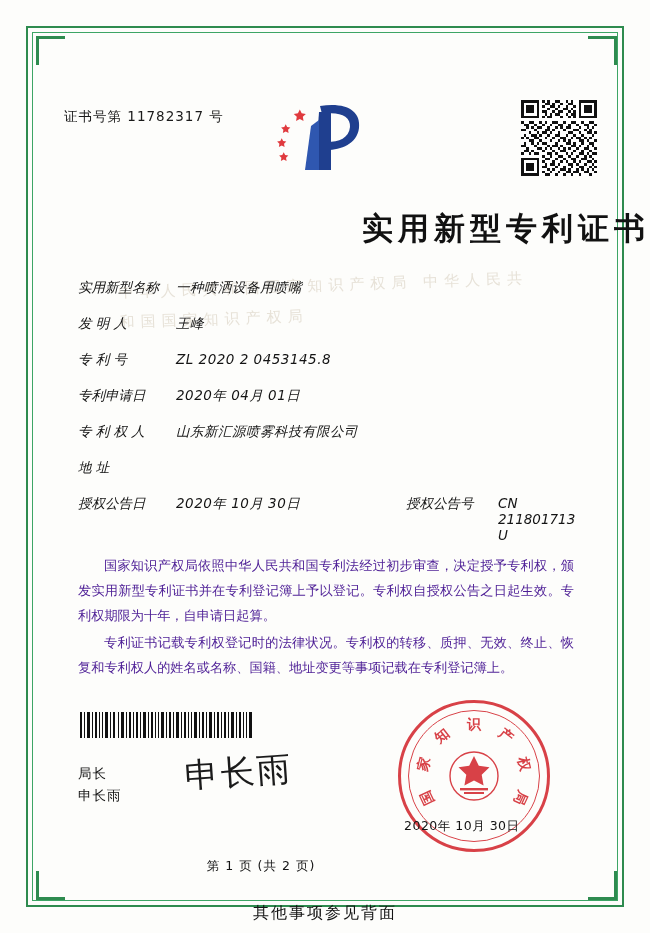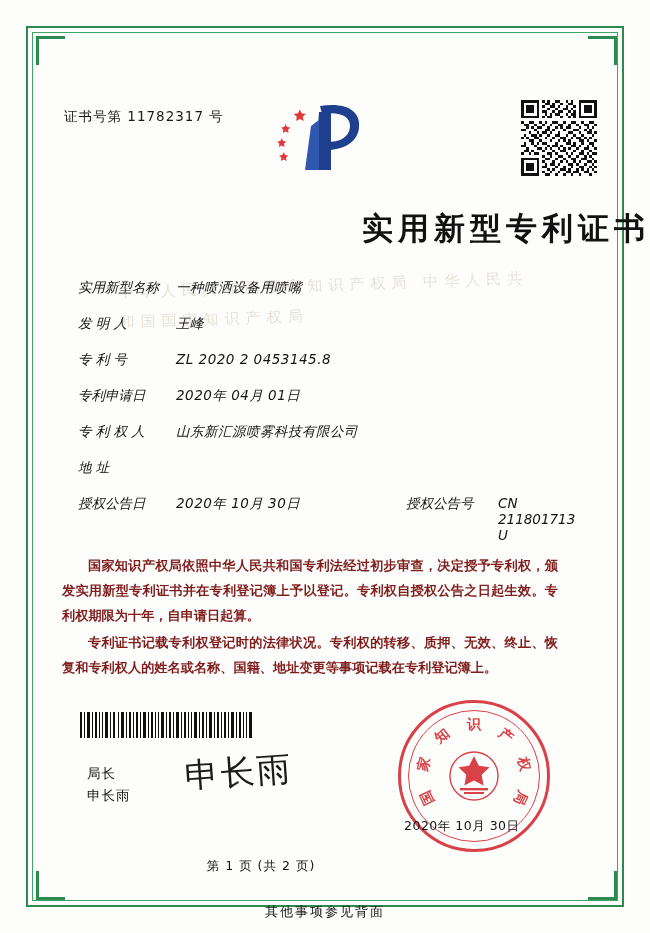--- a/index.html
+++ b/index.html
@@ -142,28 +142,27 @@
     flex: 0 0 auto;
     width: 92px;
     letter-spacing: 0px;
   }
   .field-value2 {
     flex: 1;
   }
 
   .paragraphs {
     position: absolute;
-    left: 62px;
+    left: 78px;
     top: 553px;
     width: 496px;
     font-size: 13.2px;
     line-height: 25px;
-    color: #7f1d1d;
+    color: #4c1d95;
     text-align: justify;
-    font-weight: bold;
   }
   .paragraphs p {
     margin: 0 0 2px 0;
     text-indent: 26px;
   }
 
   .barcode {
     position: absolute;
     left: 80px;
     top: 712px;
@@ -172,21 +171,20 @@
   }
 
   .sign-block {
     position: absolute;
     left: 78px;
     top: 762px;
     font-size: 13.5px;
     line-height: 22px;
     color: #141414;
     letter-spacing: 1px;
-    margin-left: 9px;
   }
 
   .signature {
     position: absolute;
     left: 185px;
     top: 748px;
     width: 160px;
     height: 60px;
     font-family: "DejaVu Serif", serif;
     font-size: 34px;
@@ -255,21 +253,21 @@
     color: #141414;
     letter-spacing: 1px;
   }
 
   .footnote {
     position: absolute;
     left: 0;
     top: 903px;
     width: 650px;
     text-align: center;
-    font-size: 13px;
+    font-size: 16px;
     color: #141414;
     letter-spacing: 2px;
   }
 </style>
 </head>
 <body>
 
 <div class="page">
 
   <div class="border-outer"></div>

